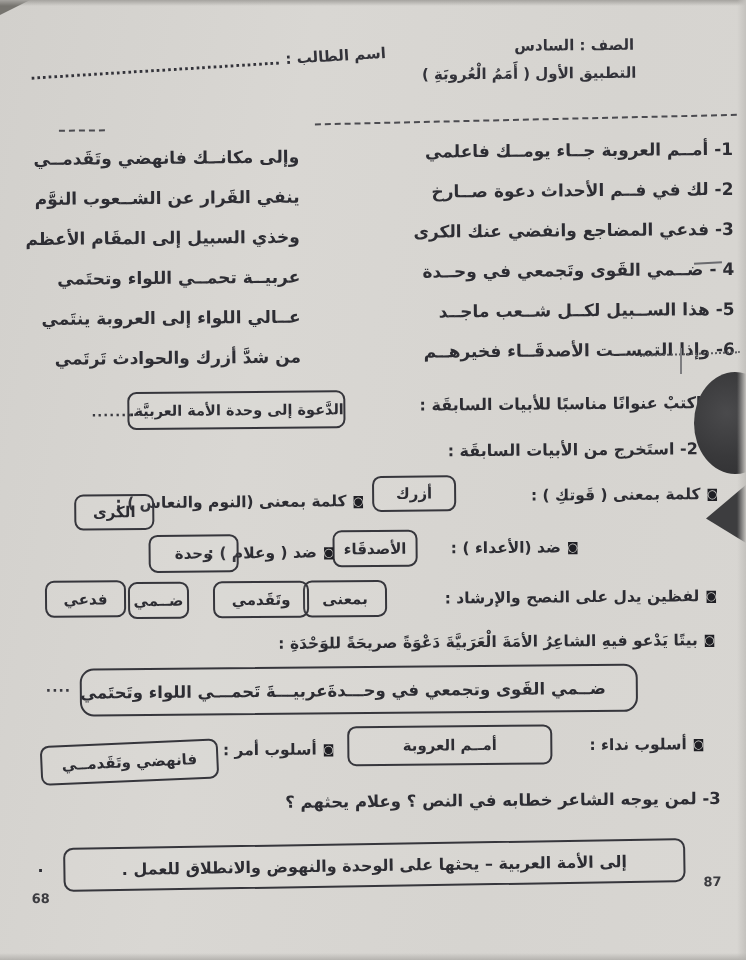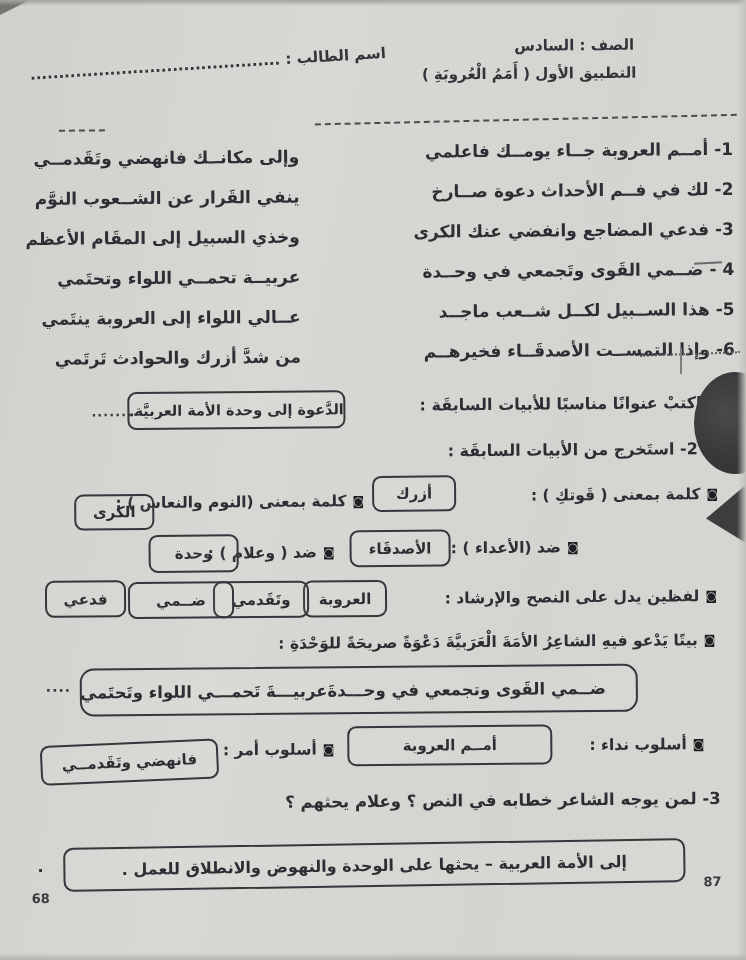--- a/index.html
+++ b/index.html
@@ -108,35 +108,35 @@
     <div class="abs blabel" style="top:492px;right:382px;">
       <span class="bullet">◙</span>
       <span>كلمة بمعنى (النوم والنعاس ) :</span>
     </div>
     <div class="box" style="top:492px;left:74px;width:80px;height:36px;">الكرى</div>
 
     <div class="abs blabel" style="top:540px;right:168px;">
       <span class="bullet">◙</span>
       <span>ضد (الأعداء ) :</span>
     </div>
-    <div class="box" style="top:530px;left:349px;width:101px;height:37px;">الأصدقَاء</div>
+    <div class="box" style="top:530px;left:332px;width:85px;height:37px;">الأصدقَاء</div>
 
     <div class="abs blabel" style="top:543px;right:412px;">
       <span class="bullet">◙</span>
       <span>ضد ( وعلام ) :</span>
     </div>
     <div class="box" style="top:533px;left:148px;width:90px;height:38px;">وحدة</div>
 
     <div class="abs blabel" style="top:590px;right:30px;">
       <span class="bullet">◙</span>
       <span>لفظين يدل على النصح والإرشاد :</span>
     </div>
-    <div class="box" style="top:580px;left:302px;width:84px;height:37px;">العروبة</div>
+    <div class="box" style="top:580px;left:302px;width:84px;height:37px;">بمعنى</div>
     <div class="box" style="top:580px;left:212px;width:96px;height:37px;">وتَقَدمي</div>
-    <div class="box" style="top:580px;left:127px;width:106px;height:37px;">ضــمي</div>
+    <div class="box" style="top:580px;left:127px;width:61px;height:37px;">ضــمي</div>
     <div class="box" style="top:578px;left:44px;width:81px;height:37px;">فدعي</div>
 
     <div class="abs blabel" style="top:634px;right:32px;">
       <span class="bullet">◙</span>
       <span>بيتًا يَدْعو فيهِ الشاعِرُ الأمَةَ الْعَرَبيَّةَ دَعْوَةً صريحَةً للوَحْدَةِ :</span>
     </div>
     <div class="box bigbox" style="top:666px;left:78px;width:558px;height:48px;justify-content:space-between;padding:0 30px;">
       <span class="half">ضــمي القَوى وتجمعي في وحـــدةَ</span>
       <span class="half">عربيـــةَ تَحمـــي اللواء وتَحتَمي</span>
     </div>

